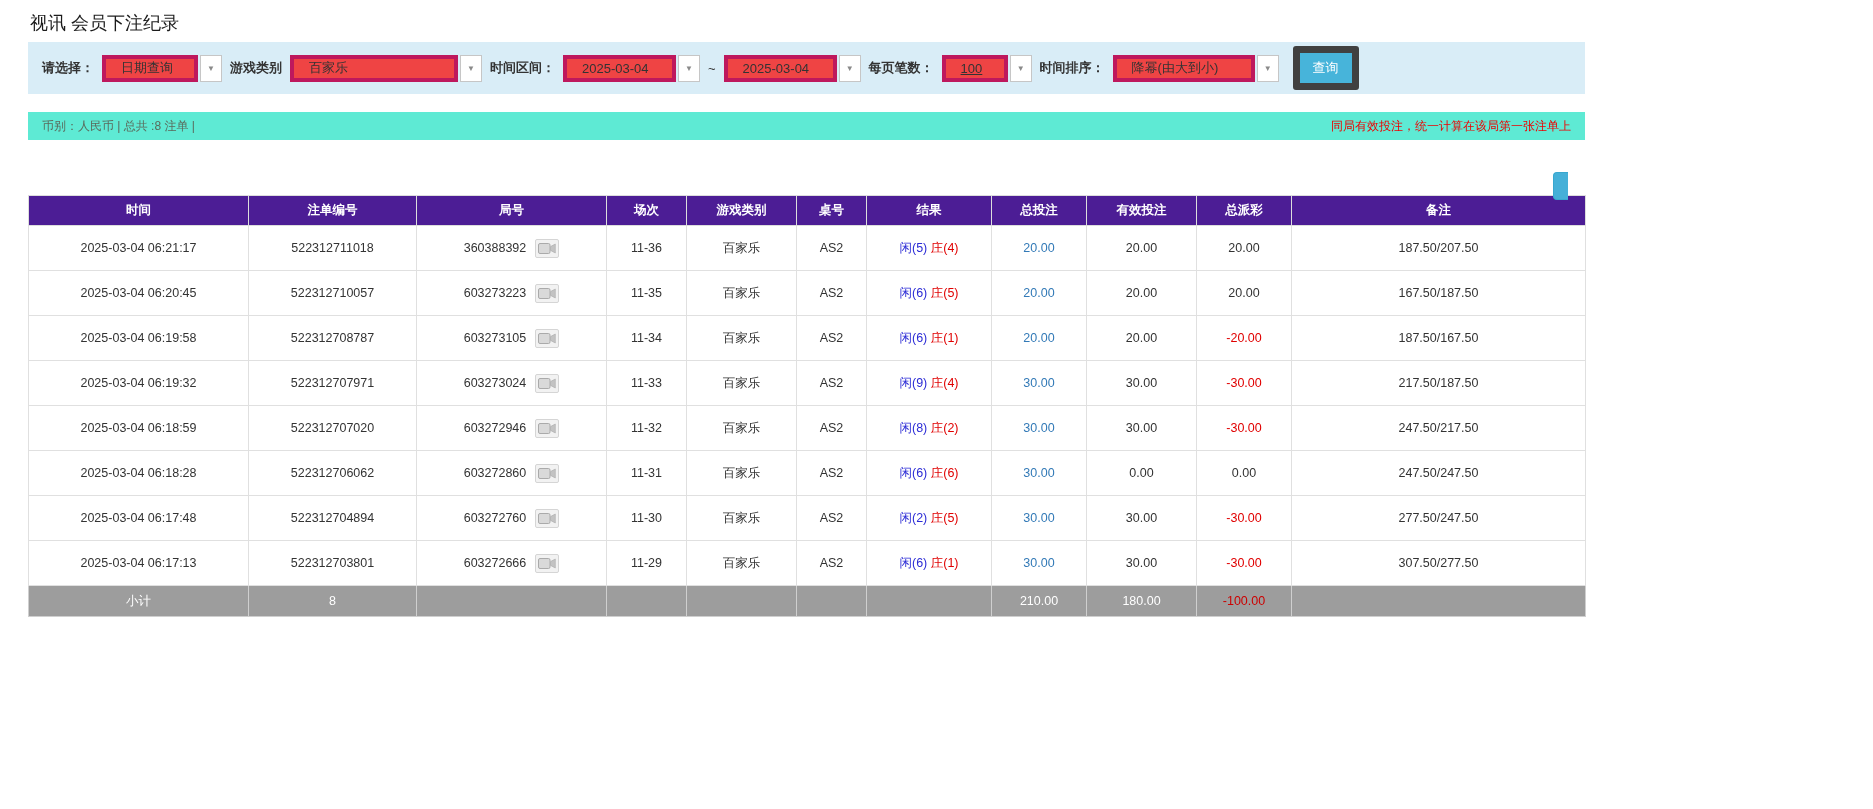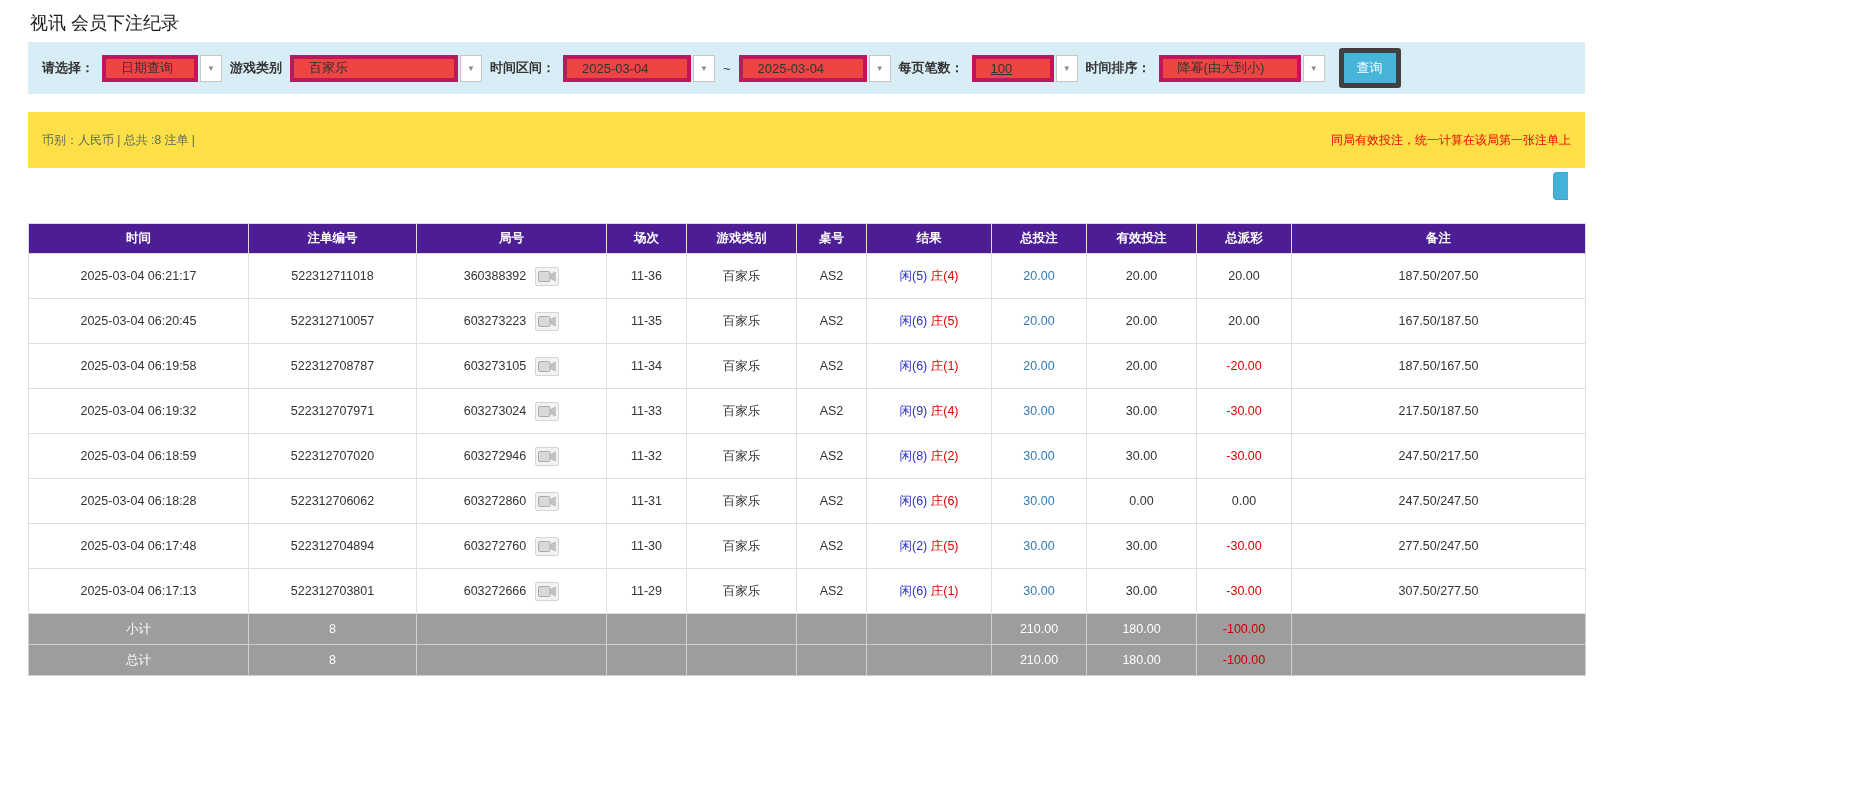--- a/index.html
+++ b/index.html
@@ -26,32 +26,32 @@
     background:#ef4444; border:4px solid #be185d; height:27px;
     display:flex; align-items:center; padding:0 15px; font-size:13px; color:#333;
   }
   .combo-arrow {
     background:#fff; border:1px solid #c6c6c6; border-left:none; width:22px; height:27px;
     display:flex; align-items:center; justify-content:center;
     color:#8a8a8a; font-size:8px; cursor:pointer; margin-left:2px; border-left:1px solid #c6c6c6;
   }
   .w-select { width:96px; }
   .w-game { width:168px; }
-  .w-date { width:128px;text-align:right; }
-  .w-size { width:82px;text-decoration:underline; }
+  .w-date { width:113px;text-align:right; }
+  .w-size { width:66px;text-decoration:underline; }
   .w-sort { width:142px; }
   .tilde { font-size:13px; color:#333; }
   .btn-search {
-    background:#47b4da; border:5px solid #404040; color:#fff;
+    background:#47b4da; border:7px solid #404040; color:#fff;
     font-size:13px; padding:6px 13px; border-radius:3px; cursor:pointer; margin-left:6px;
     font-family:inherit;
   }
   
   .summary-bar {
-    background:#fde047; height:56px; margin-top:18px;
+    background:#5eead4; height:28px; margin-top:18px;
     display:flex; align-items:center; justify-content:space-between;
     padding:0 14px; font-size:12px;
   }
   .summary-left { color:#5a6a5c; }
   .summary-right { color:#ee0000; white-space:nowrap; overflow:hidden; max-width:780px; }
   
   .partial-btn {
     position:absolute; left:1553px; top:172px; width:15px; height:28px;
     background:#45b0d8; border-radius:4px 0 0 4px; border:1px solid #38a7cf; border-right:none;
     cursor:pointer;
@@ -340,31 +340,18 @@
         <td></td>
         <td></td>
         <td></td>
         <td></td>
         <td></td>
         <td>210.00</td>
         <td>180.00</td>
         <td><span class="neg">-100.00</span></td>
         <td></td>
       </tr>
-      <tr class="totals">
-        <td>总计</td>
-        <td>8</td>
-        <td></td>
-        <td></td>
-        <td></td>
-        <td></td>
-        <td></td>
-        <td>210.00</td>
-        <td>180.00</td>
-        <td><span class="neg">-100.00</span></td>
-        <td></td>
-      </tr>
     </tbody>
   </table>
 
 </div>
 
 <div class="partial-btn"></div>
 
 </body></html>

